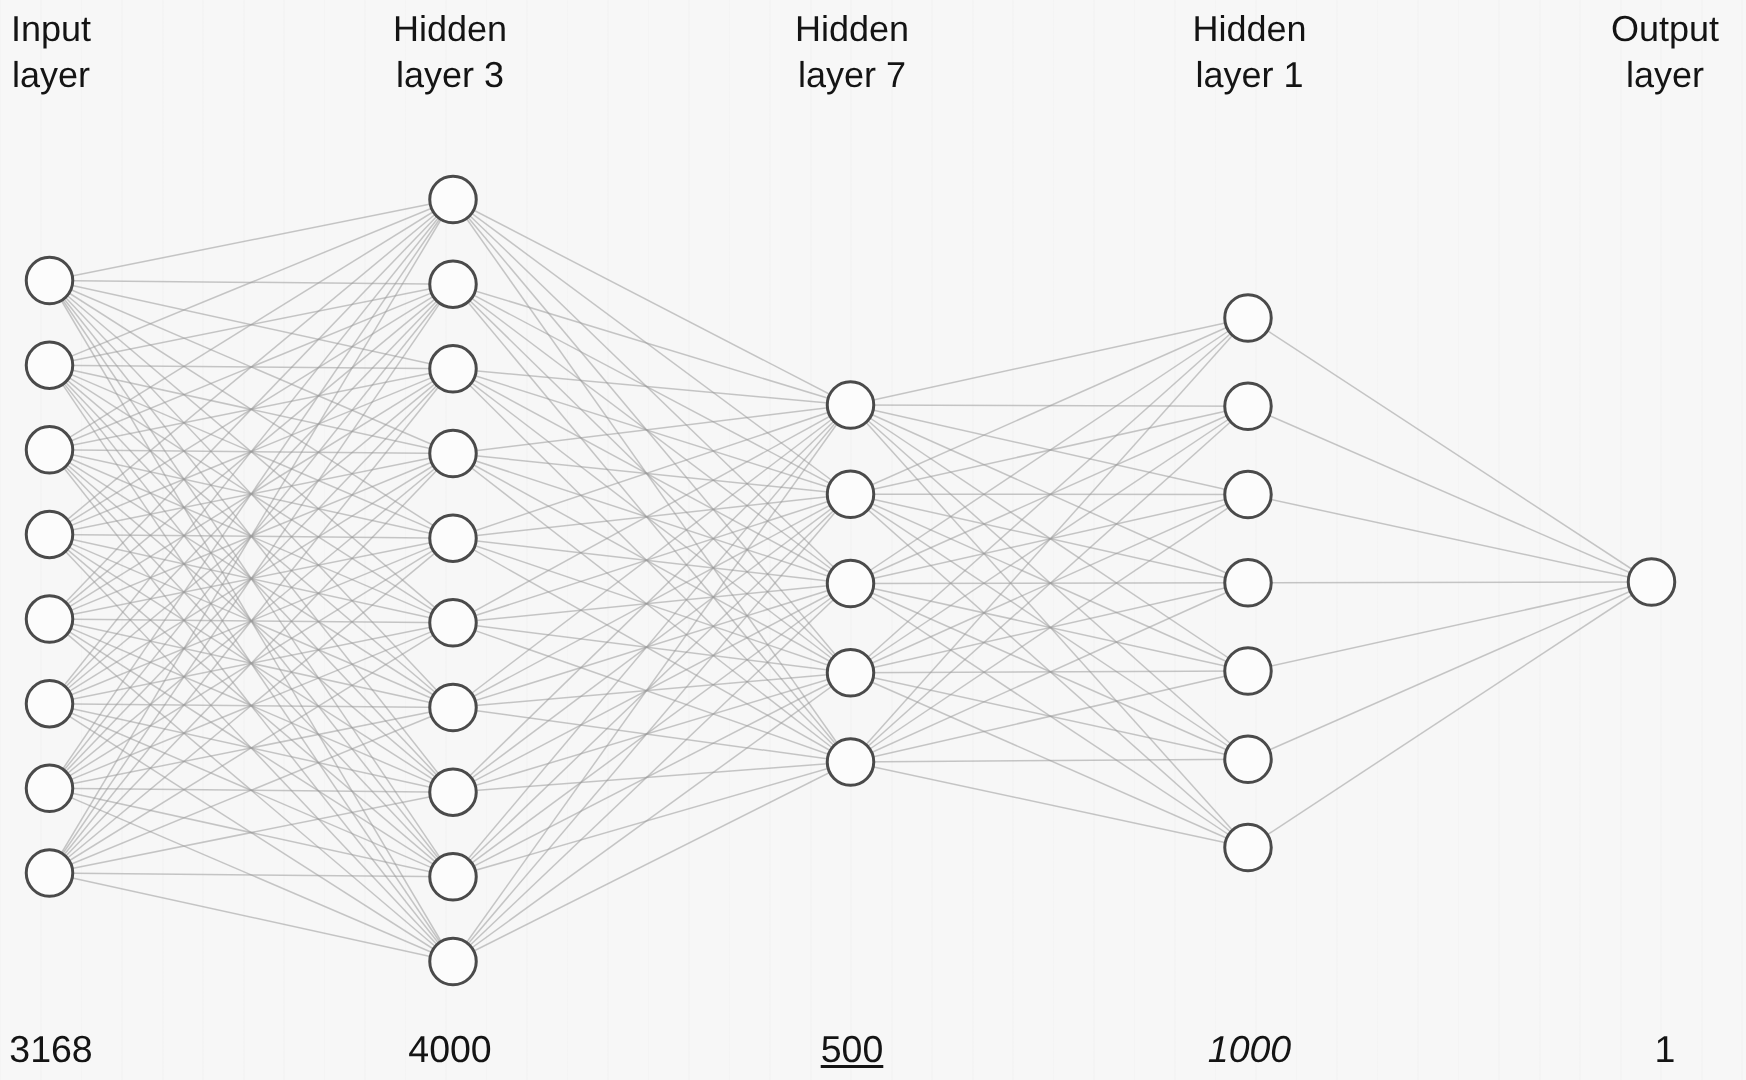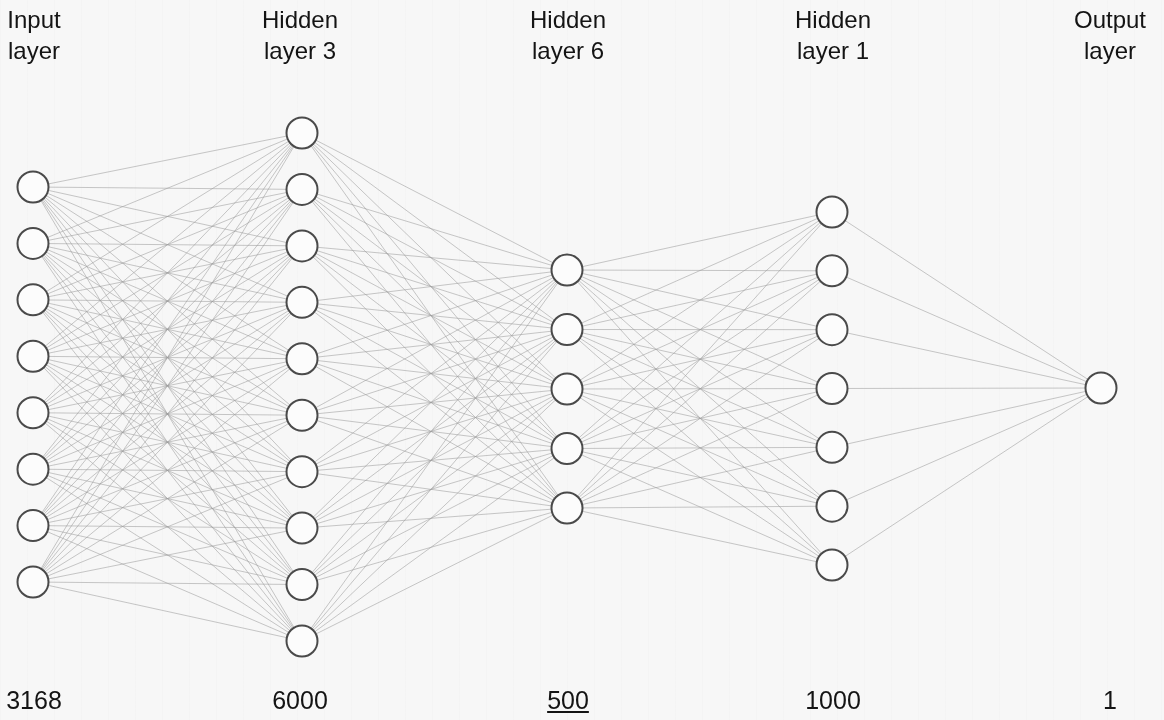--- a/index.html
+++ b/index.html
@@ -261,30 +261,30 @@
   <div class="layer-title" style="left: 34px;">
     <div>Input</div>
     <div>layer</div>
   </div>
   <div class="layer-title" style="left: 300px;">
     <div>Hidden</div>
     <div>layer 3</div>
   </div>
   <div class="layer-title" style="left: 568px;">
     <div>Hidden</div>
-    <div>layer 6</div>
+    <div>layer 7</div>
   </div>
   <div class="layer-title" style="left: 833px;">
     <div>Hidden</div>
     <div>layer 1</div>
   </div>
   <div class="layer-title" style="left: 1110px; text-align: center;">
     <div>Output</div>
     <div>layer</div>
   </div>
 
   <div class="layer-size" style="left: 34px;">3168</div>
-  <div class="layer-size" style="left: 300px;">6000</div>
+  <div class="layer-size" style="left: 300px;">4000</div>
   <div class="layer-size" style="left: 568px; text-decoration: underline;">500</div>
-  <div class="layer-size" style="left: 833px;">1000</div>
+  <div class="layer-size" style="left: 833px; font-style: italic;">1000</div>
   <div class="layer-size" style="left: 1110px;">1</div>
 
 </div>
 
 </body></html>

